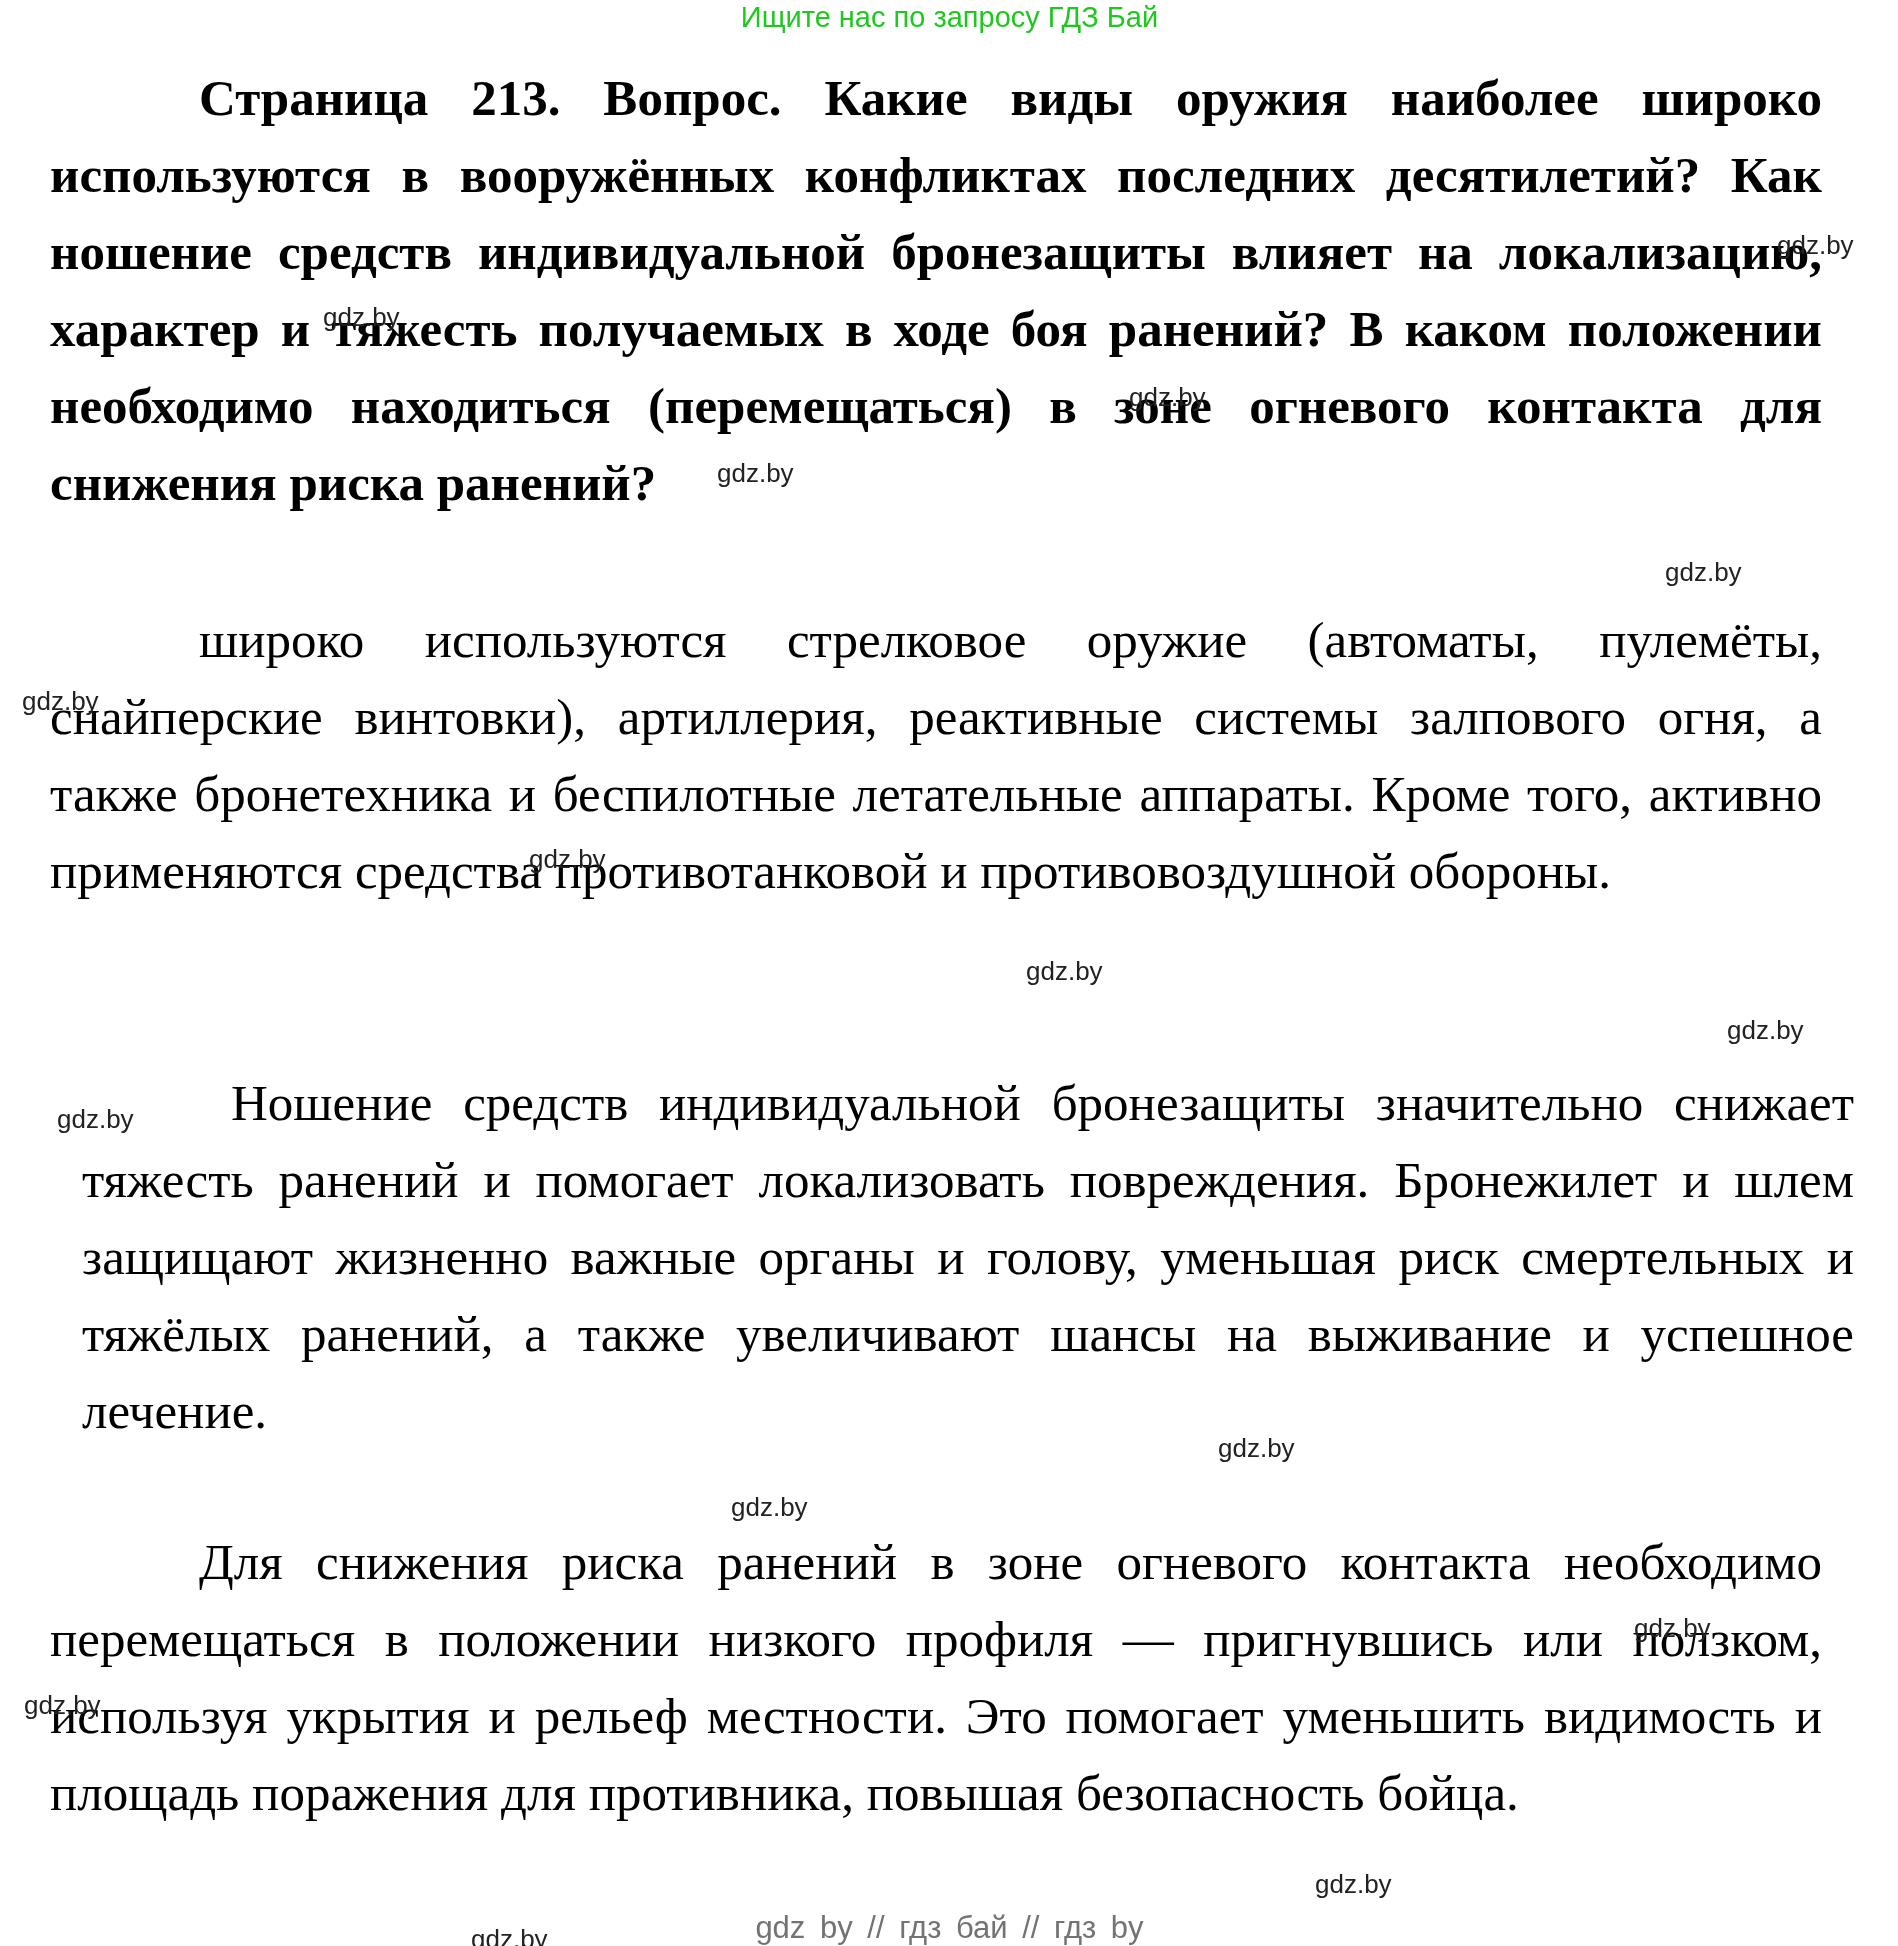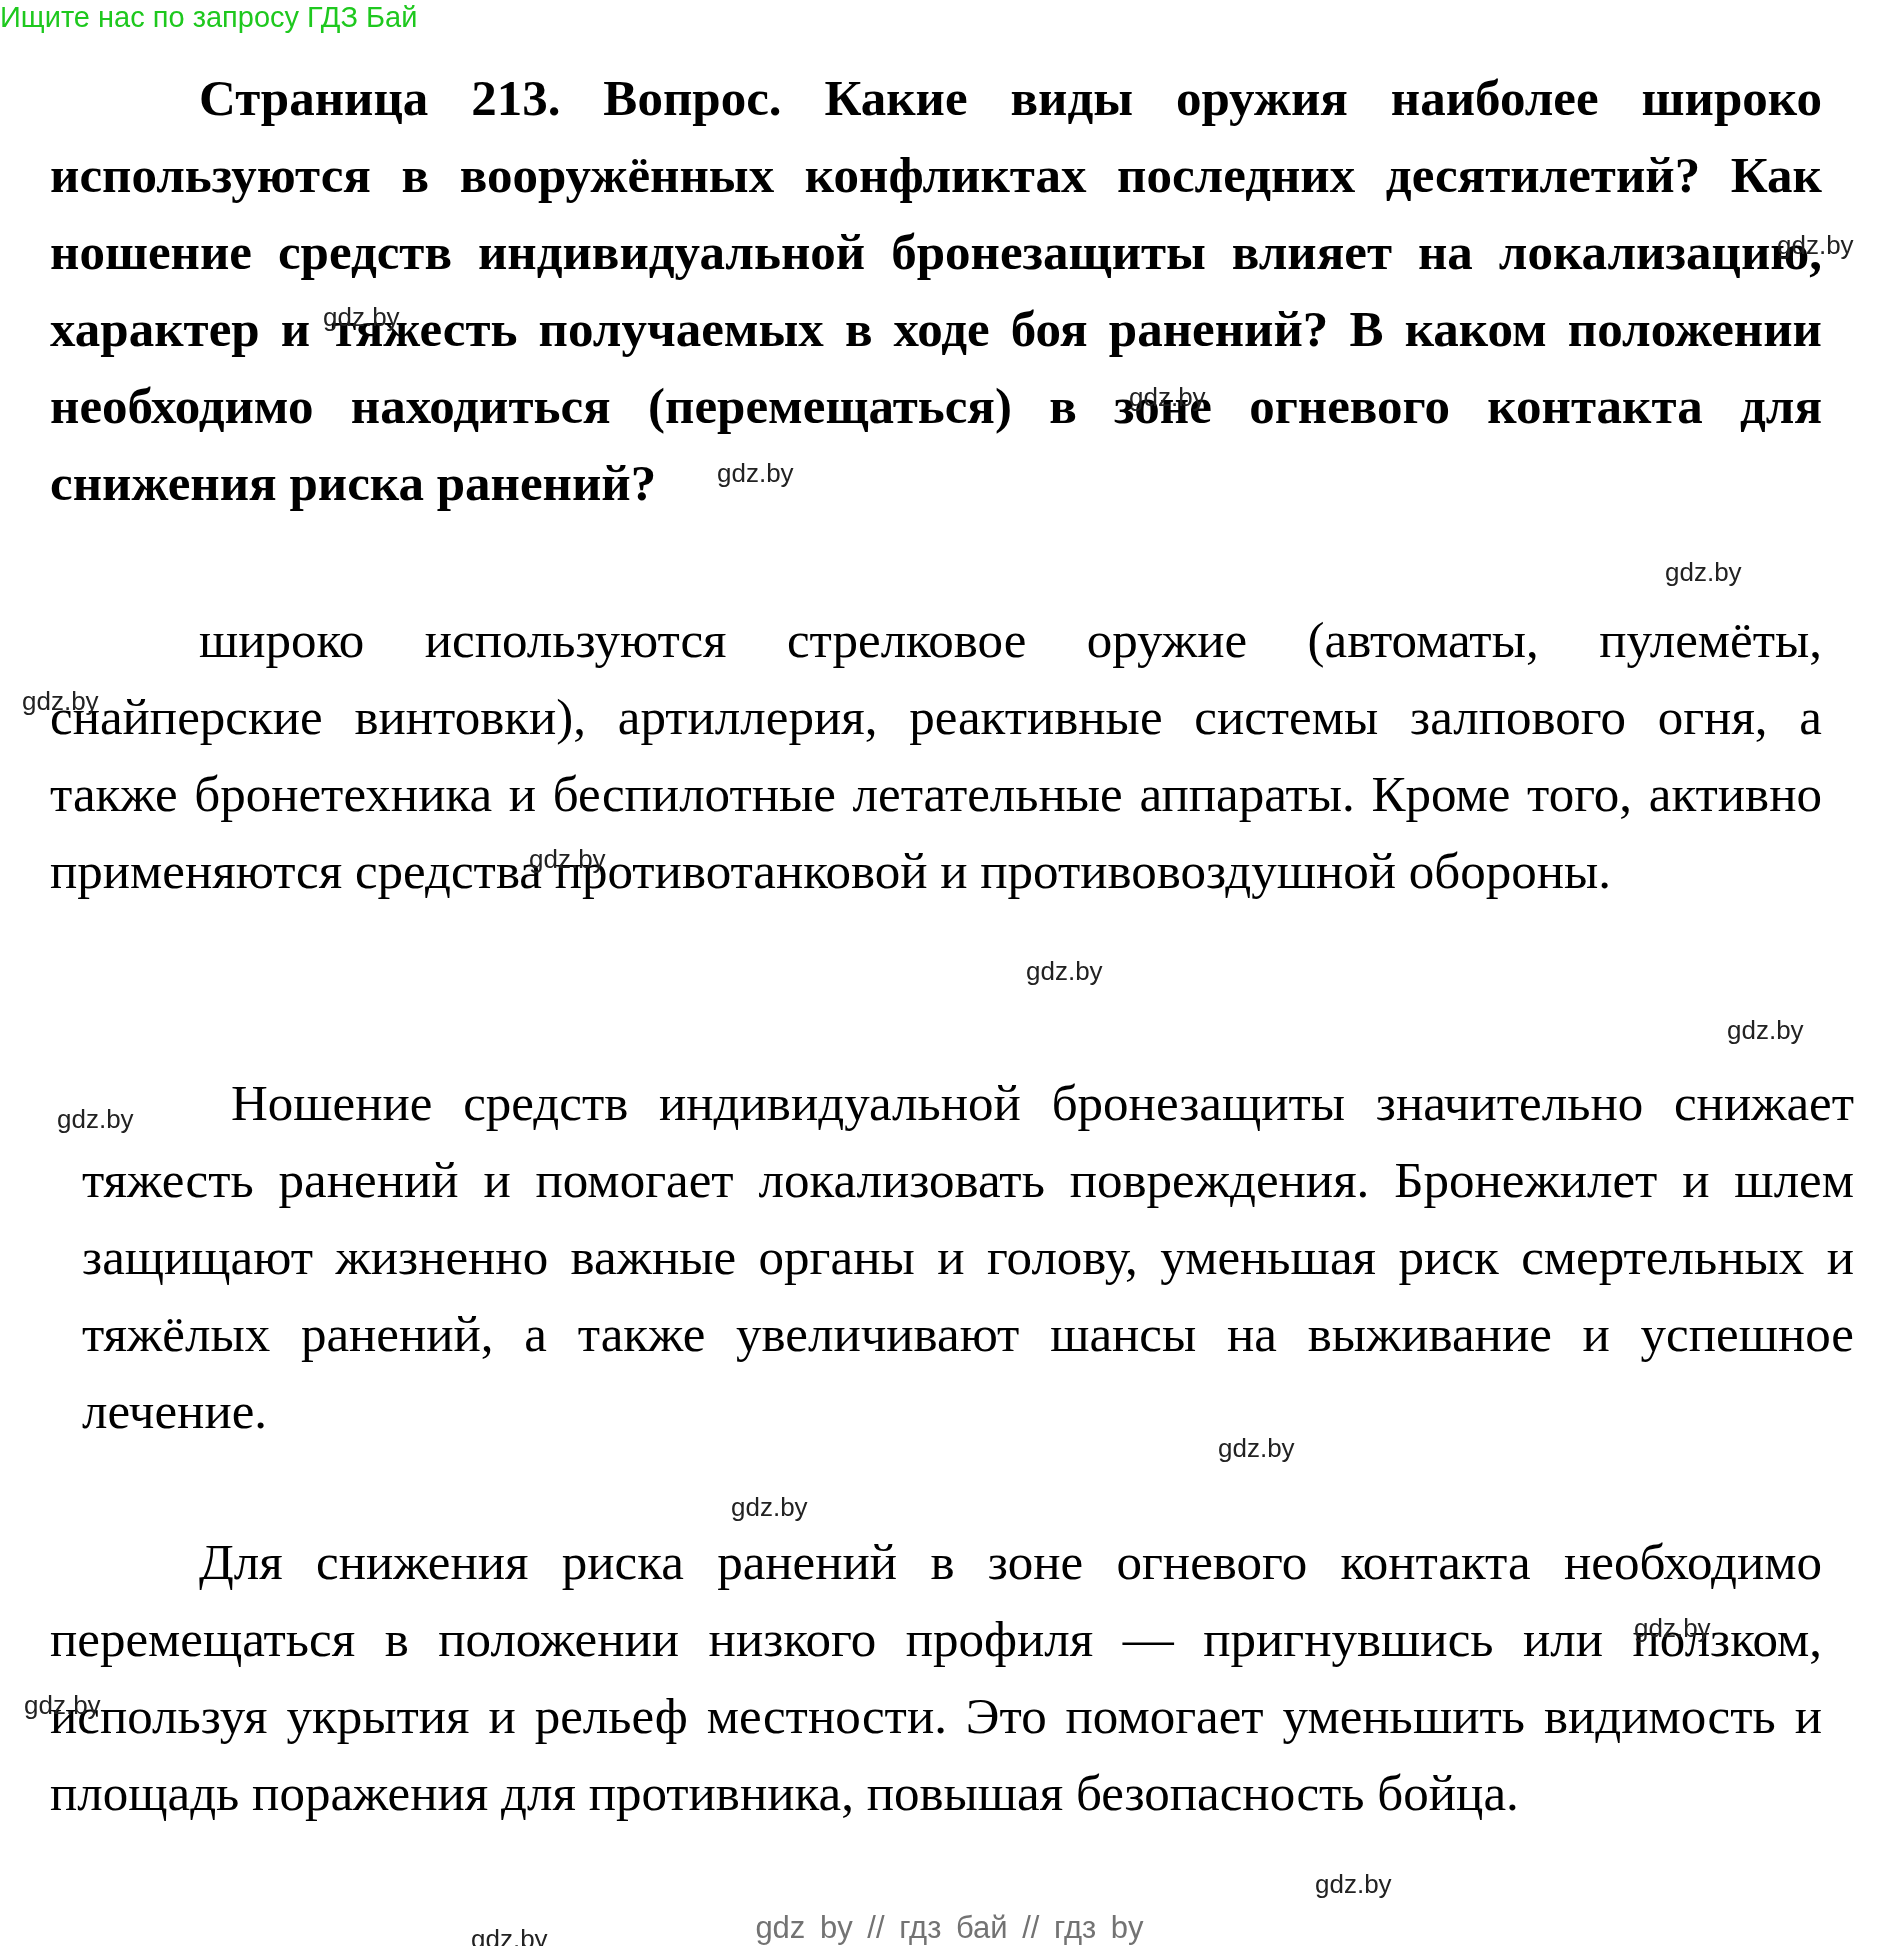--- a/index.html
+++ b/index.html
@@ -1,19 +1,19 @@
 <!DOCTYPE html>
 <html><head>
 <meta charset="utf-8">
 <style>
   html, body { margin: 0; padding: 0; background: #ffffff; }
   body { width: 1899px; height: 1946px; position: relative; overflow: hidden; }
   .top-banner {
     position: absolute; left: 0; top: 0; width: 1899px; height: 36px;
-    text-align: left; color: #1ec81e;
+    text-align: center; color: #1ec81e;
     font-family: "Liberation Sans", sans-serif; font-size: 29px; line-height: 34px;
   }
   .page {
     position: absolute; left: 50px; top: 48px; width: 1772px;
     font-family: "Liberation Serif", serif; color: #000;
   }
   .para {
     text-align: justify; text-align-last: auto;
     font-size: 51px; line-height: 77px; margin: 0; text-indent: 149px;
     letter-spacing: 0;

